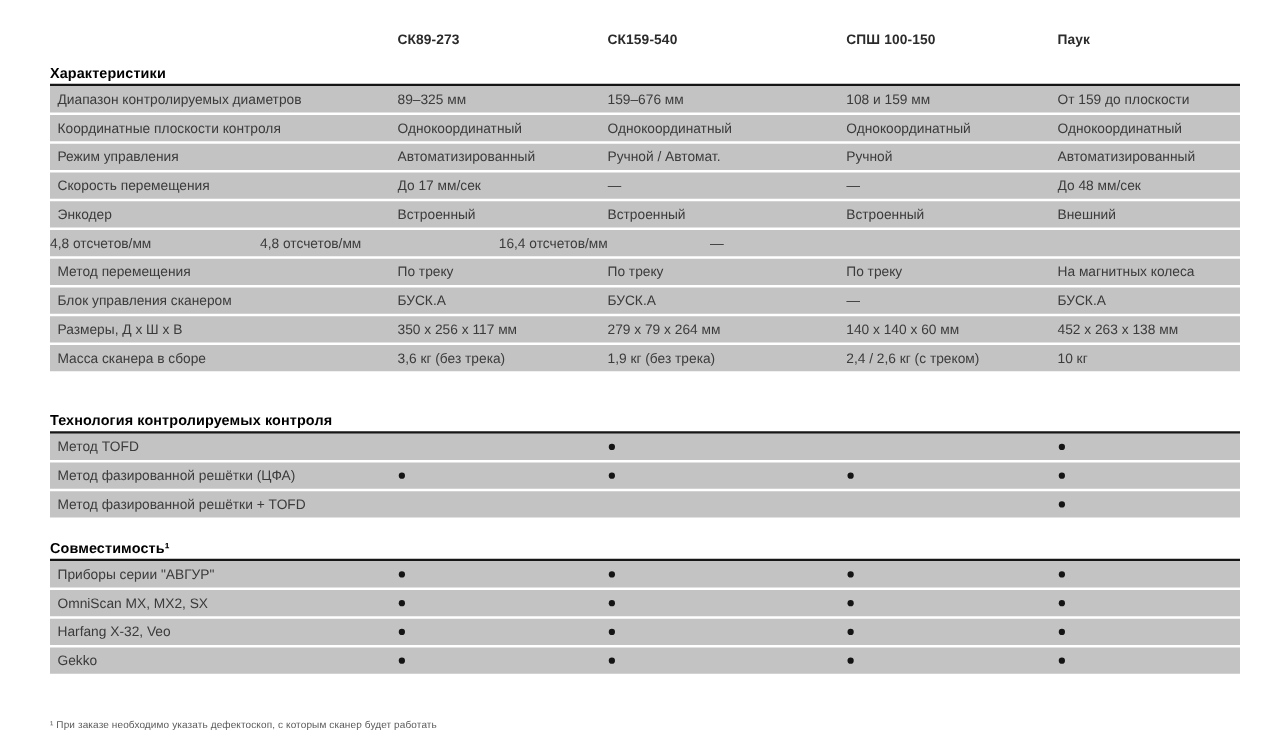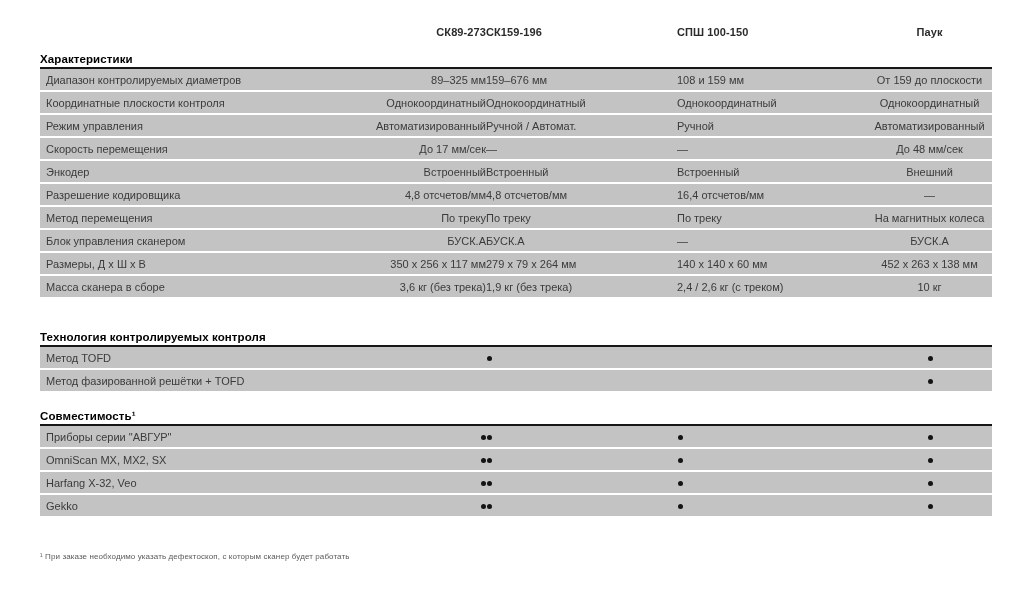--- a/index.html
+++ b/index.html
@@ -8,24 +8,24 @@
     background: #ffffff;
     font-family: "Liberation Sans", sans-serif;
     overflow: hidden;
   }
   .wrap { padding: 25px 32px 0 40px; width: 1024px; }
 
   
   .cols { display: flex; }
   .cell { flex: none; overflow: hidden; white-space: nowrap; }
   .cell.label { width: 278px; padding-left: 6px; }
-  .cell.c-0 { width: 168px; text-align: right; }
+  .cell.c-0 { width: 168px; }
   .cell.c-1 { width: 170px; }
   .cell.c-2 { width: 169px; margin-left: 21px; }
-  .cell.c-3 { width: 167px; text-align: center; }
+  .cell.c-3 { width: 167px; }
 
   .header-row {
     font-weight: bold;
     font-size: 11px;
     line-height: 14px;
     color: var(--header-text, #2b2b2b);
     letter-spacing: 0.1px;
   }
   .header-row .cell.label { padding-left: 0; }
 
@@ -68,21 +68,21 @@
   }
 </style>
 </head>
 <body>
 
 <div class="wrap">
 
   <div class="cols header-row">
     <div class="cell label"></div>
     <div class="cell c-0">СК89-273</div>
-    <div class="cell c-1">СК159-196</div>
+    <div class="cell c-1">СК159-540</div>
     <div class="cell c-2">СПШ 100-150</div>
     <div class="cell c-3">Паук</div>
   </div>
 
   <div id="sections">
       <div class="section s0">
         <div class="section-title">Характеристики</div>
         <div class="section-body">
           <div class="cols row">
             <div class="cell label">Диапазон контролируемых диаметров</div>
@@ -113,21 +113,20 @@
             <div class="cell c-3">До 48 мм/сек</div>
           </div>
           <div class="cols row">
             <div class="cell label">Энкодер</div>
             <div class="cell c-0">Встроенный</div>
             <div class="cell c-1">Встроенный</div>
             <div class="cell c-2">Встроенный</div>
             <div class="cell c-3">Внешний</div>
           </div>
           <div class="cols row">
-            <div class="cell label">Разрешение кодировщика</div>
             <div class="cell c-0">4,8 отсчетов/мм</div>
             <div class="cell c-1">4,8 отсчетов/мм</div>
             <div class="cell c-2">16,4 отсчетов/мм</div>
             <div class="cell c-3">—</div>
           </div>
           <div class="cols row">
             <div class="cell label">Метод перемещения</div>
             <div class="cell c-0">По треку</div>
             <div class="cell c-1">По треку</div>
             <div class="cell c-2">По треку</div>
@@ -160,20 +159,27 @@
         <div class="section-title">Технология контролируемых контроля</div>
         <div class="section-body">
           <div class="cols row">
             <div class="cell label">Метод TOFD</div>
             <div class="cell c-0"></div>
             <div class="cell c-1"><span class="dot"></span></div>
             <div class="cell c-2"></div>
             <div class="cell c-3"><span class="dot"></span></div>
           </div>
           <div class="cols row">
+            <div class="cell label">Метод фазированной решётки (ЦФА)</div>
+            <div class="cell c-0"><span class="dot"></span></div>
+            <div class="cell c-1"><span class="dot"></span></div>
+            <div class="cell c-2"><span class="dot"></span></div>
+            <div class="cell c-3"><span class="dot"></span></div>
+          </div>
+          <div class="cols row">
             <div class="cell label">Метод фазированной решётки + TOFD</div>
             <div class="cell c-0"></div>
             <div class="cell c-1"></div>
             <div class="cell c-2"></div>
             <div class="cell c-3"><span class="dot"></span></div>
           </div>
         </div>
       </div>
       <div class="section s2">
         <div class="section-title">Совместимость¹</div>

